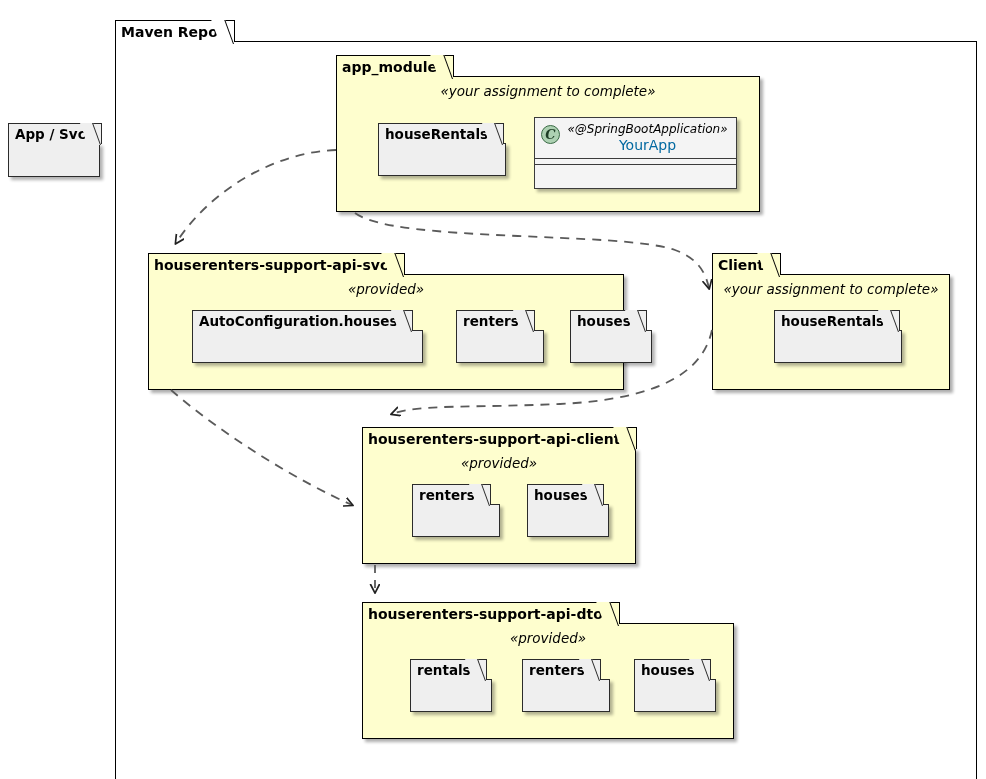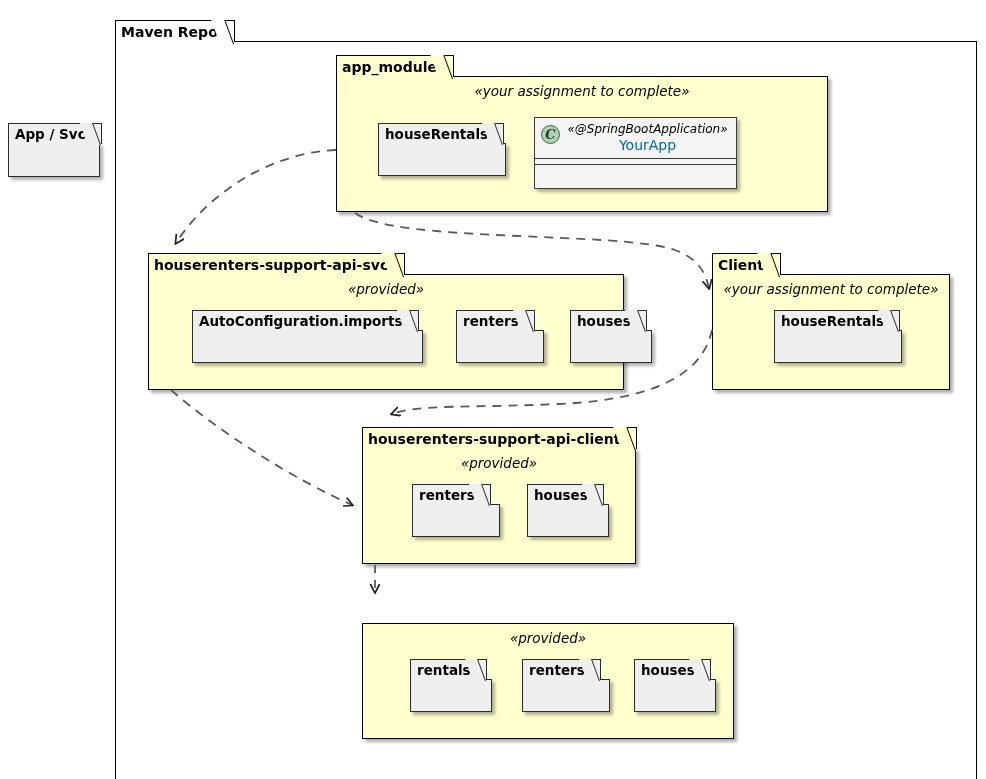--- a/index.html
+++ b/index.html
@@ -220,21 +220,21 @@
     <div class="in-body" style="top:20px;"></div>
   </div>
 
   <div class="pkg frame-outer" style="left:115px; top:8px; width:862px; height:765px;margin-top:12px;">
     <div class="pkg-tab">
       <span class="pkg-tab-label">Maven Repo</span>
     </div>
     <div class="pkg-body" style="top:21px;"></div>
   </div>
 
-  <div class="pkg pkg-cream" style="left:336px; top:55px; width:492px; height:157px;">
+  <div class="pkg pkg-cream" style="left:336px; top:55px; width:424px; height:157px;">
     <div class="pkg-tab">
       <span class="pkg-tab-label">app_module</span>
     </div>
     <div class="pkg-body" style="top:21px;">
       <div class="pkg-stereo">«your assignment to complete»</div>
     </div>
 
     <div class="pkg-gray" style="left:42px; top:68px; width:128px; height:53px; z-index:4;">
       <div class="in-tab">
         <span class="in-label">houseRentals</span>
@@ -257,21 +257,21 @@
   <div class="pkg pkg-cream" style="left:148px; top:253px; width:476px; height:137px;">
     <div class="pkg-tab">
       <span class="pkg-tab-label">houserenters-support-api-svc</span>
     </div>
     <div class="pkg-body" style="top:21px;">
       <div class="pkg-stereo">«provided»</div>
     </div>
 
     <div class="pkg-gray" style="left:44px; top:57px; width:231px; height:53px; z-index:4;">
       <div class="in-tab">
-        <span class="in-label">AutoConfiguration.imports</span>
+        <span class="in-label">AutoConfiguration.houses</span>
       </div>
       <div class="in-body" style="top:20px;"></div>
     </div>
 
     <div class="pkg-gray" style="left:308px; top:57px; width:88px; height:53px; z-index:4;">
       <div class="in-tab">
         <span class="in-label">renters</span>
       </div>
       <div class="in-body" style="top:20px;"></div>
     </div>
@@ -317,20 +317,23 @@
 
     <div class="pkg-gray" style="left:165px; top:57px; width:82px; height:53px; z-index:4;">
       <div class="in-tab">
         <span class="in-label">houses</span>
       </div>
       <div class="in-body" style="top:20px;"></div>
     </div>
   </div>
 
   <div class="pkg pkg-cream" style="left:362px; top:602px; width:372px; height:137px;">
+    <div class="pkg-tab">
+      <span class="pkg-tab-label">houserenters-support-api-dto</span>
+    </div>
     <div class="pkg-body" style="top:21px;">
       <div class="pkg-stereo">«provided»</div>
     </div>
 
     <div class="pkg-gray" style="left:48px; top:57px; width:82px; height:53px; z-index:4;">
       <div class="in-tab">
         <span class="in-label">rentals</span>
       </div>
       <div class="in-body" style="top:20px;"></div>
     </div>

